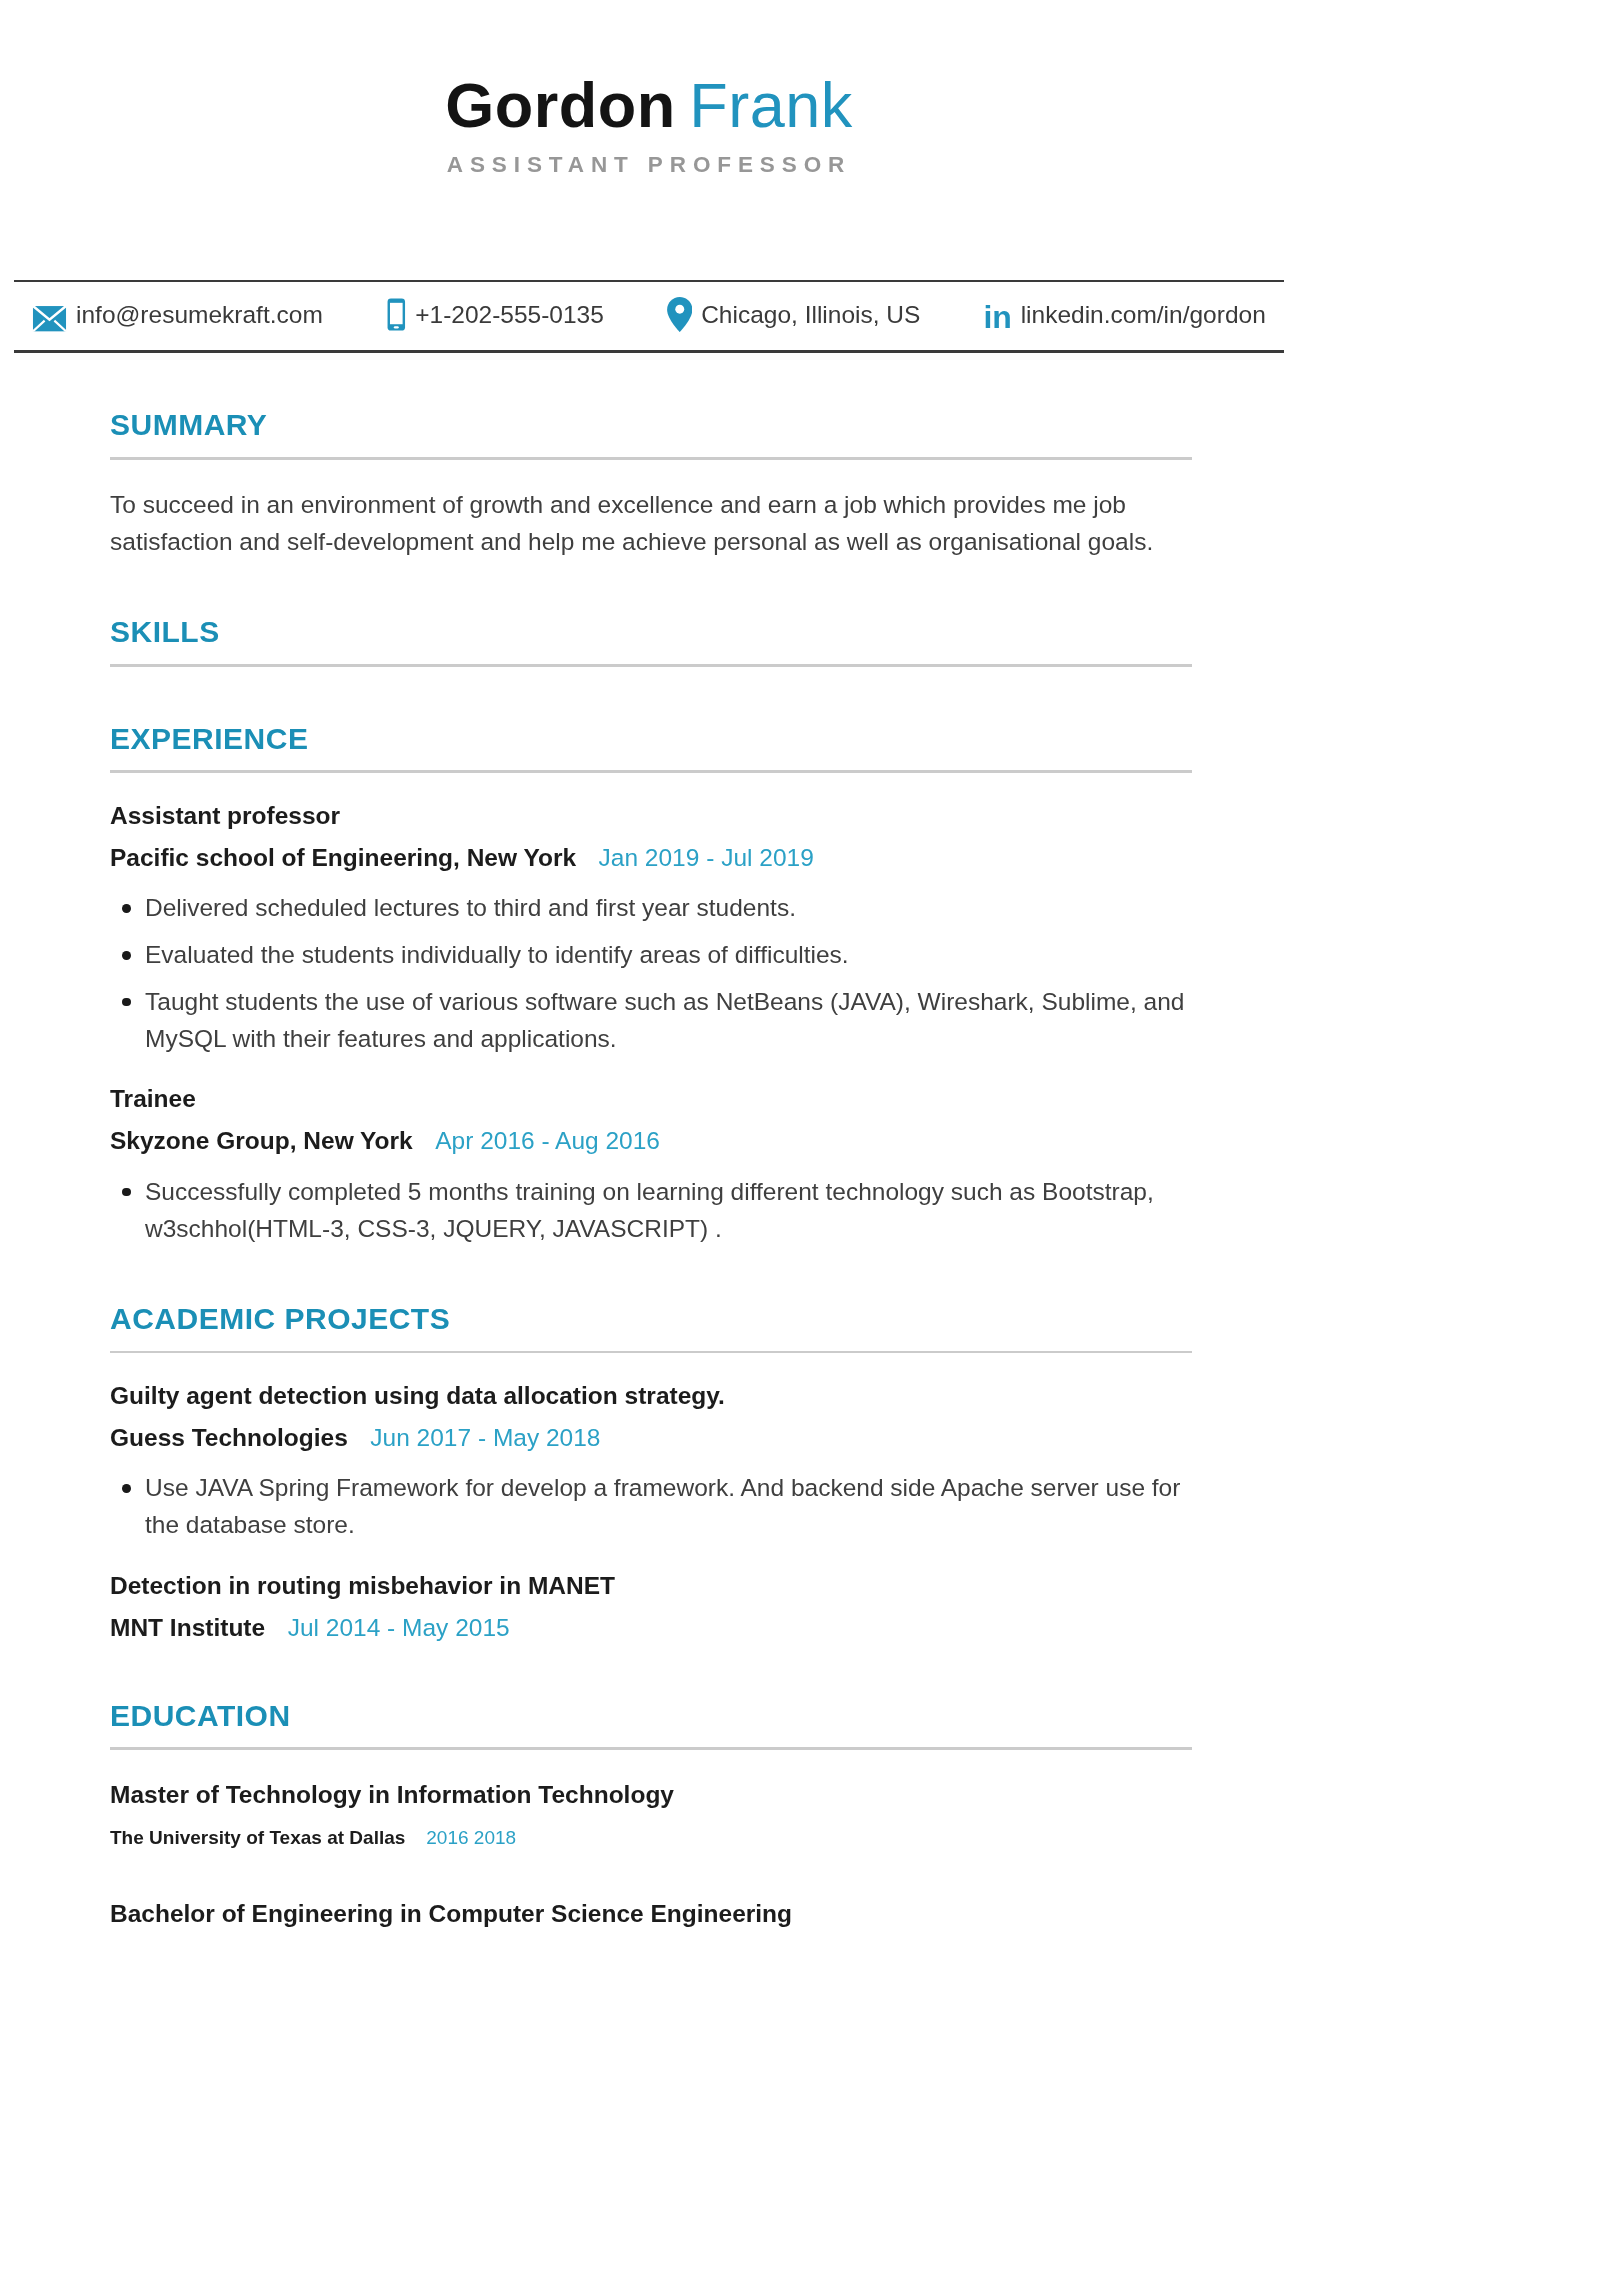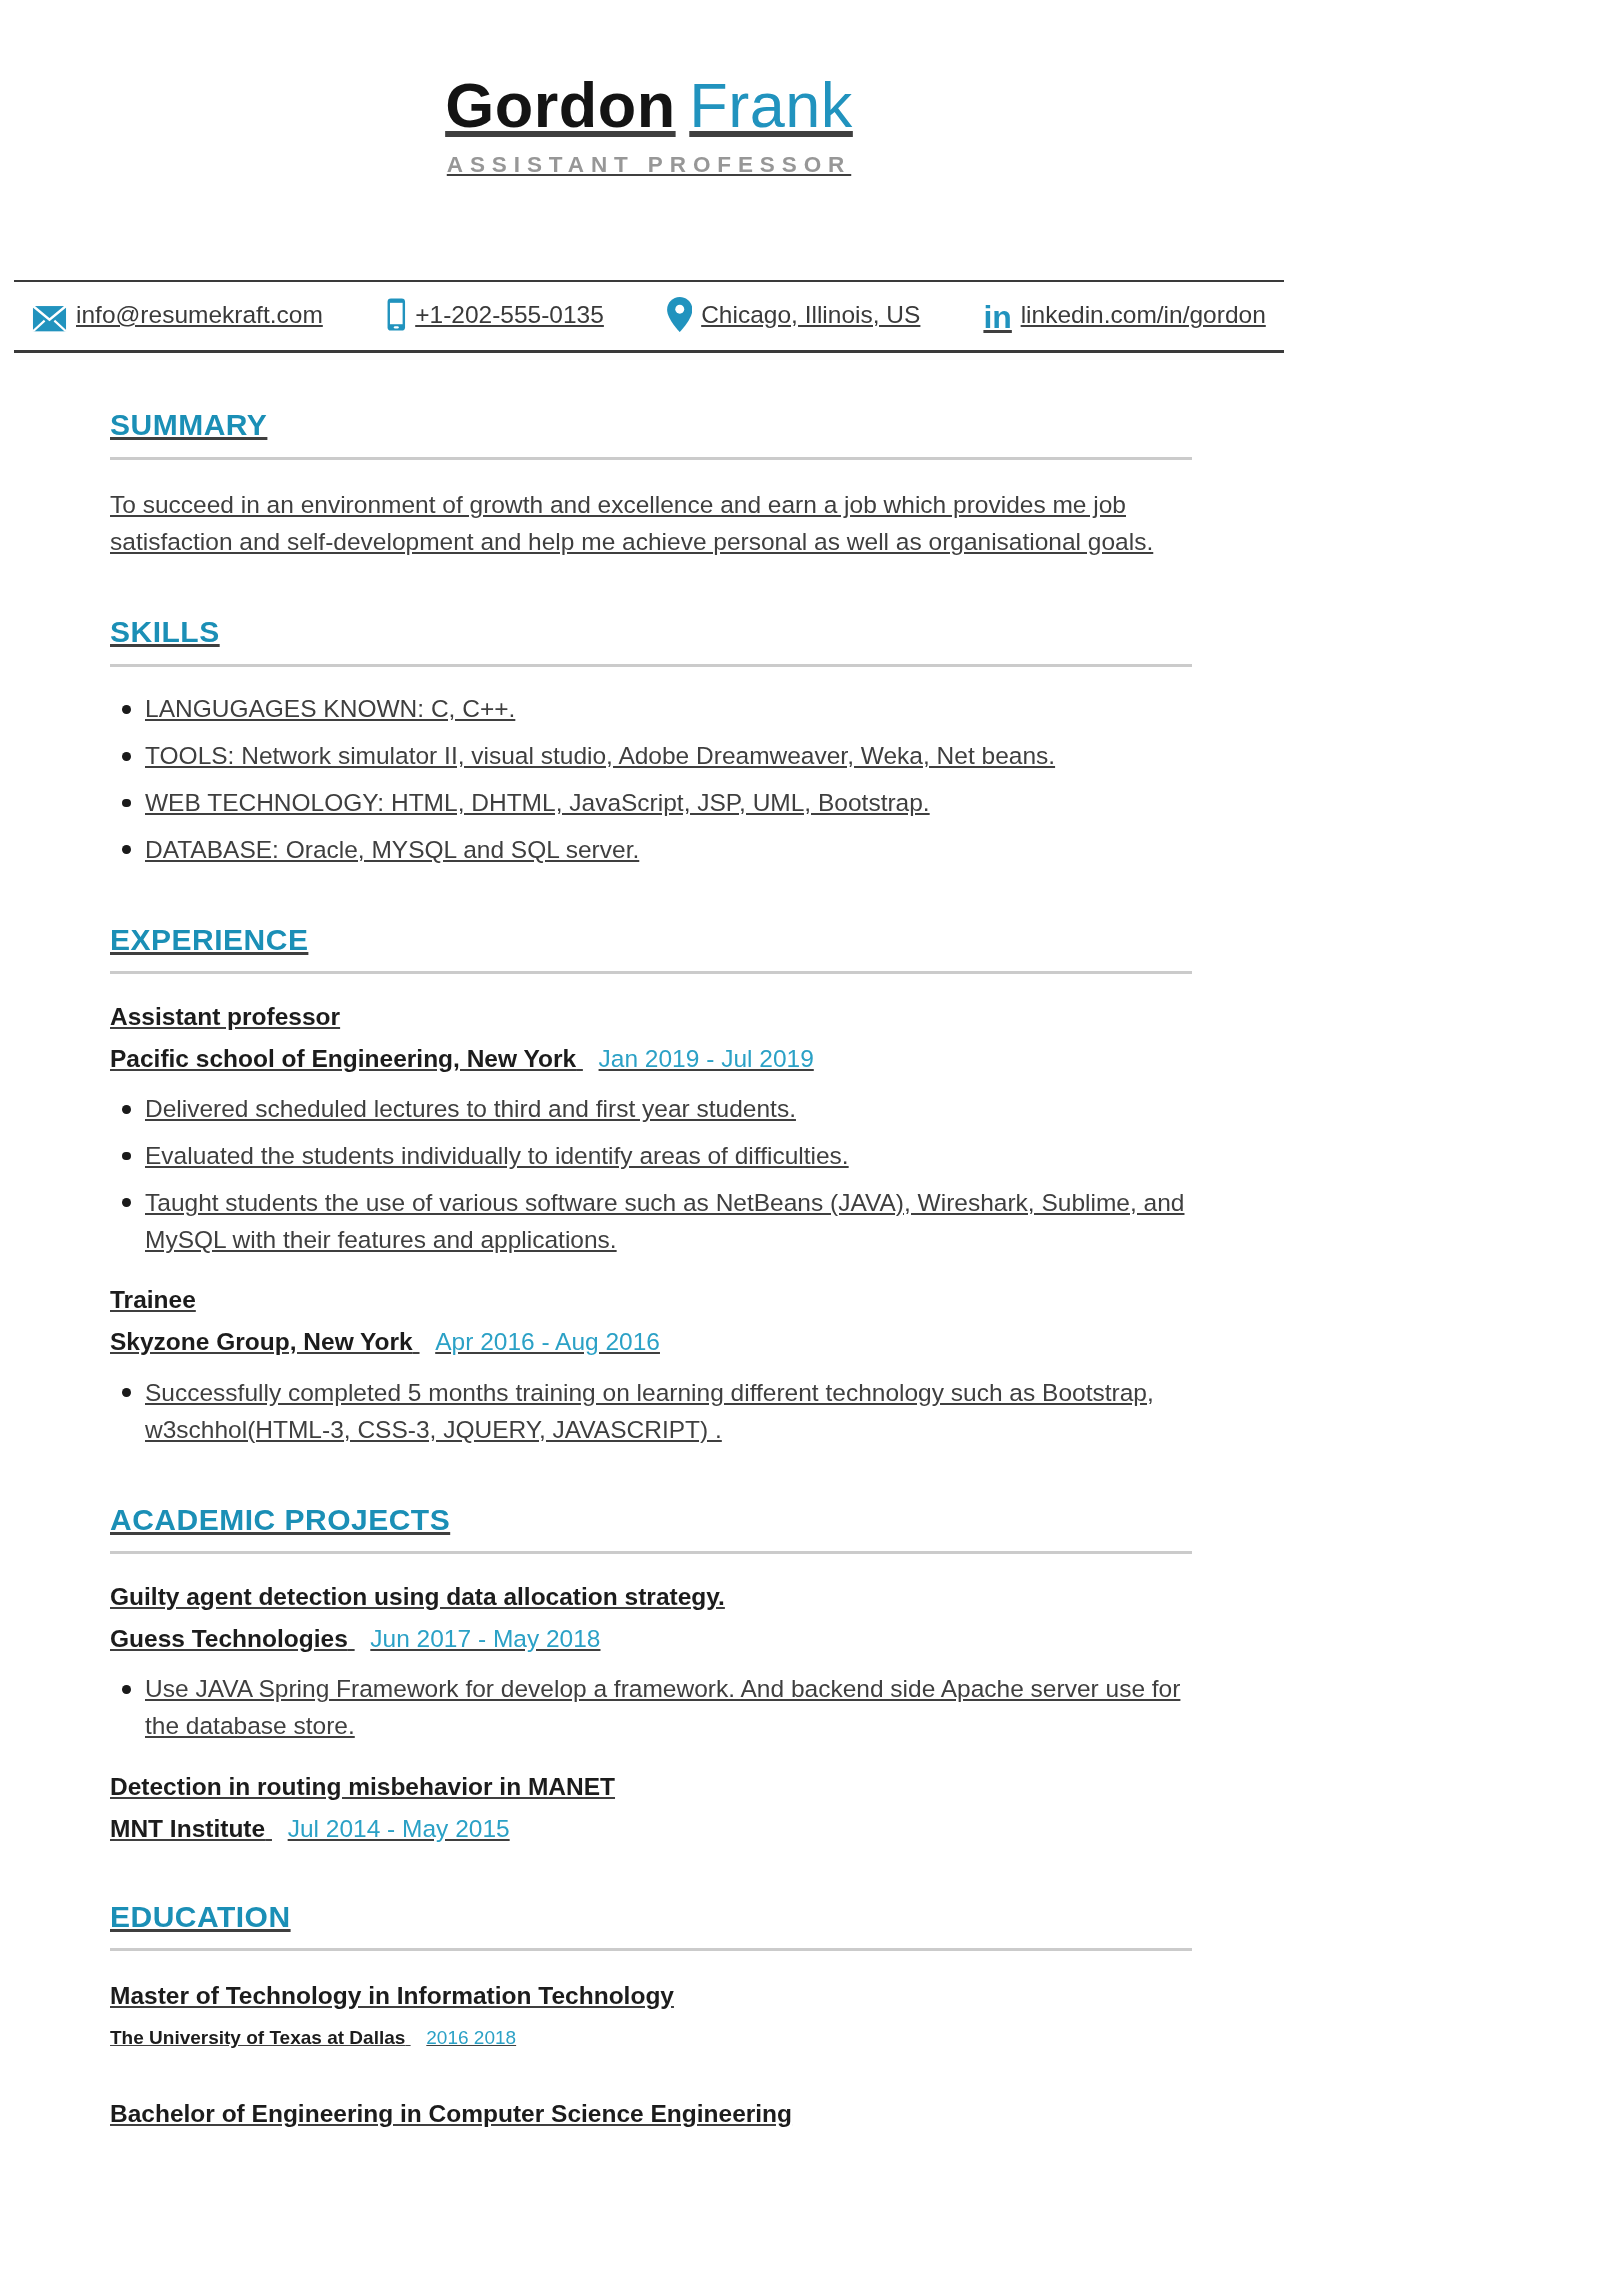--- a/index.html
+++ b/index.html
@@ -5,21 +5,20 @@
   html, body { margin: 0; padding: 0; background: #ffffff; }
   .page {
     position: relative;
     width: 1298px;
     height: 2293px;
     background: #ffffff;
     font-family: "Liberation Sans", "DejaVu Sans", sans-serif;
     color: #3f3f3f;
     overflow: hidden;
     box-sizing: border-box;
-    text-decoration: underline;
   }
 
   
   .header { text-align: center; padding-top: 71px; }
   .name { font-size: 63px; line-height: 69px; letter-spacing: 0.5px; }
   .name .first { font-weight: 700; color: #141414; }
   .name .last  { font-weight: 400; color: #2193be; margin-left: 13.7px; }
   .subtitle {
     margin-top: 11.8px;
     font-size: 22.5px;
@@ -157,26 +156,20 @@
 
     <div class="section">
       <h2>SUMMARY</h2>
       <div class="rule"></div>
       <p class="body-text">To succeed in an environment of growth and excellence and earn a job which provides me job satisfaction and self-development and help me achieve personal as well as organisational goals.</p>
     </div>
 
     <div class="section">
       <h2>SKILLS</h2>
       <div class="rule"></div>
-      <ul class="bullets">
-        <li>LANGUGAGES KNOWN: C, C++.</li>
-        <li>TOOLS: Network simulator II, visual studio, Adobe Dreamweaver, Weka, Net beans.</li>
-        <li>WEB TECHNOLOGY: HTML, DHTML, JavaScript, JSP, UML, Bootstrap.</li>
-        <li>DATABASE: Oracle, MYSQL and SQL server.</li>
-      </ul>
     </div>
 
     <div class="section">
       <h2>EXPERIENCE</h2>
       <div class="rule"></div>
 
       <div class="job">
         <div class="job-title">Assistant professor</div>
         <div class="job-line">
           <span class="org">Pacific school of Engineering, New York</span>

